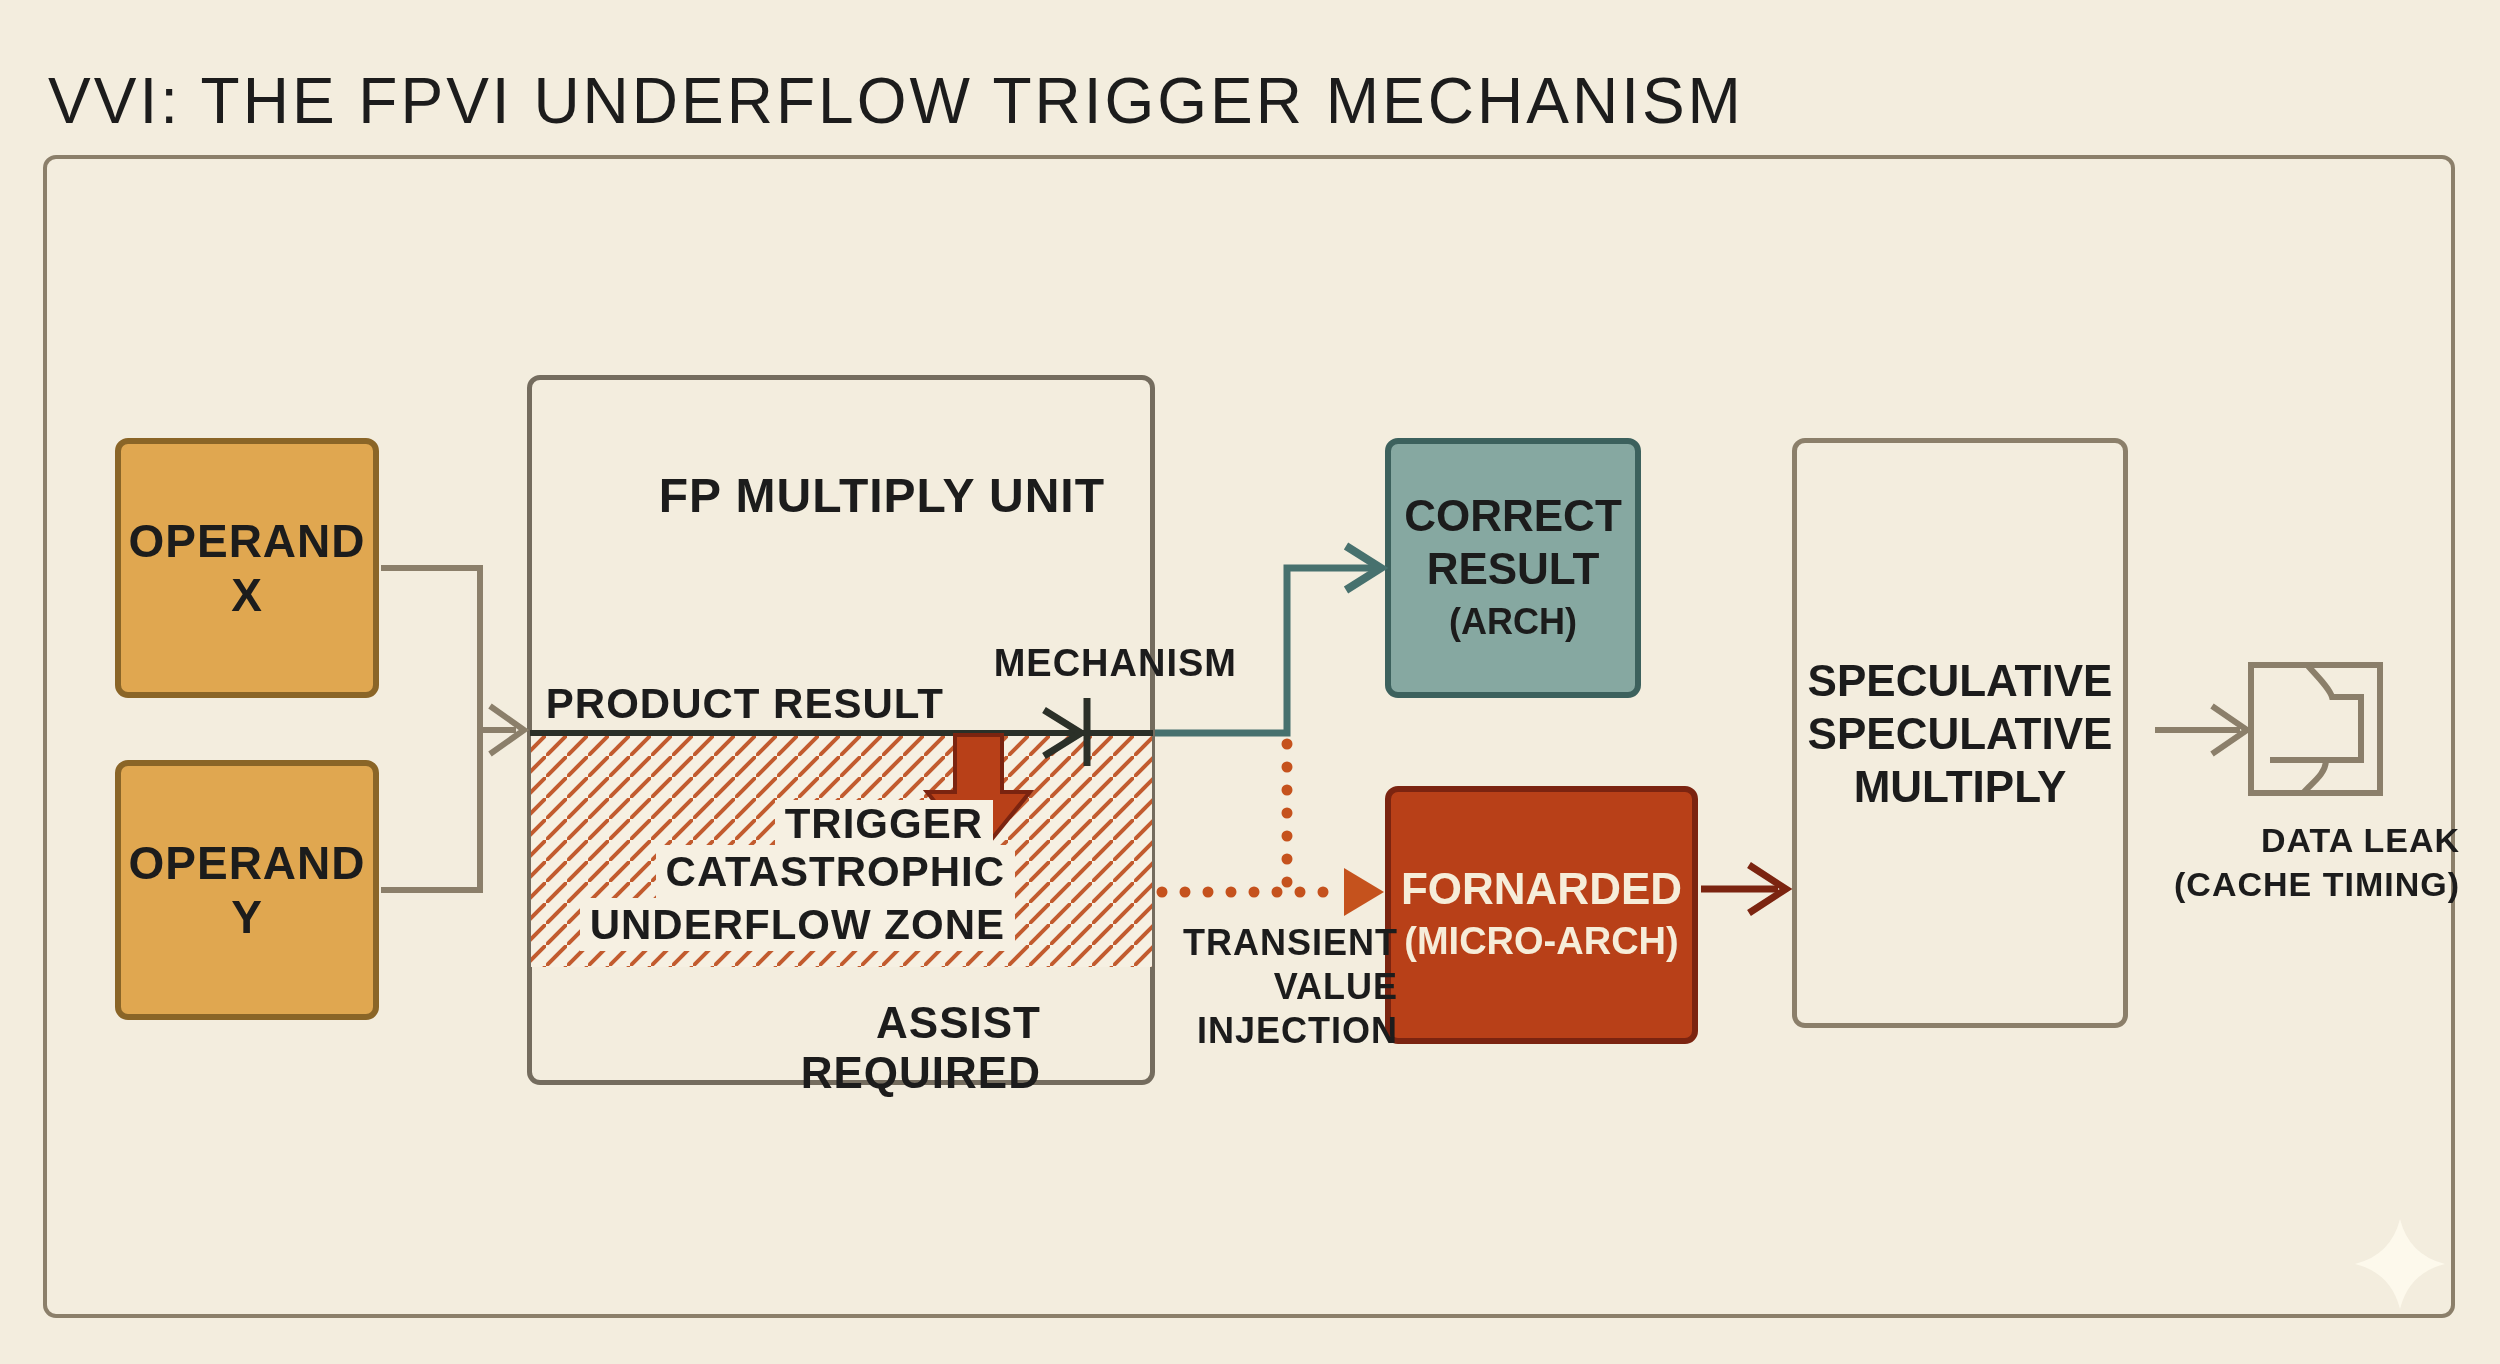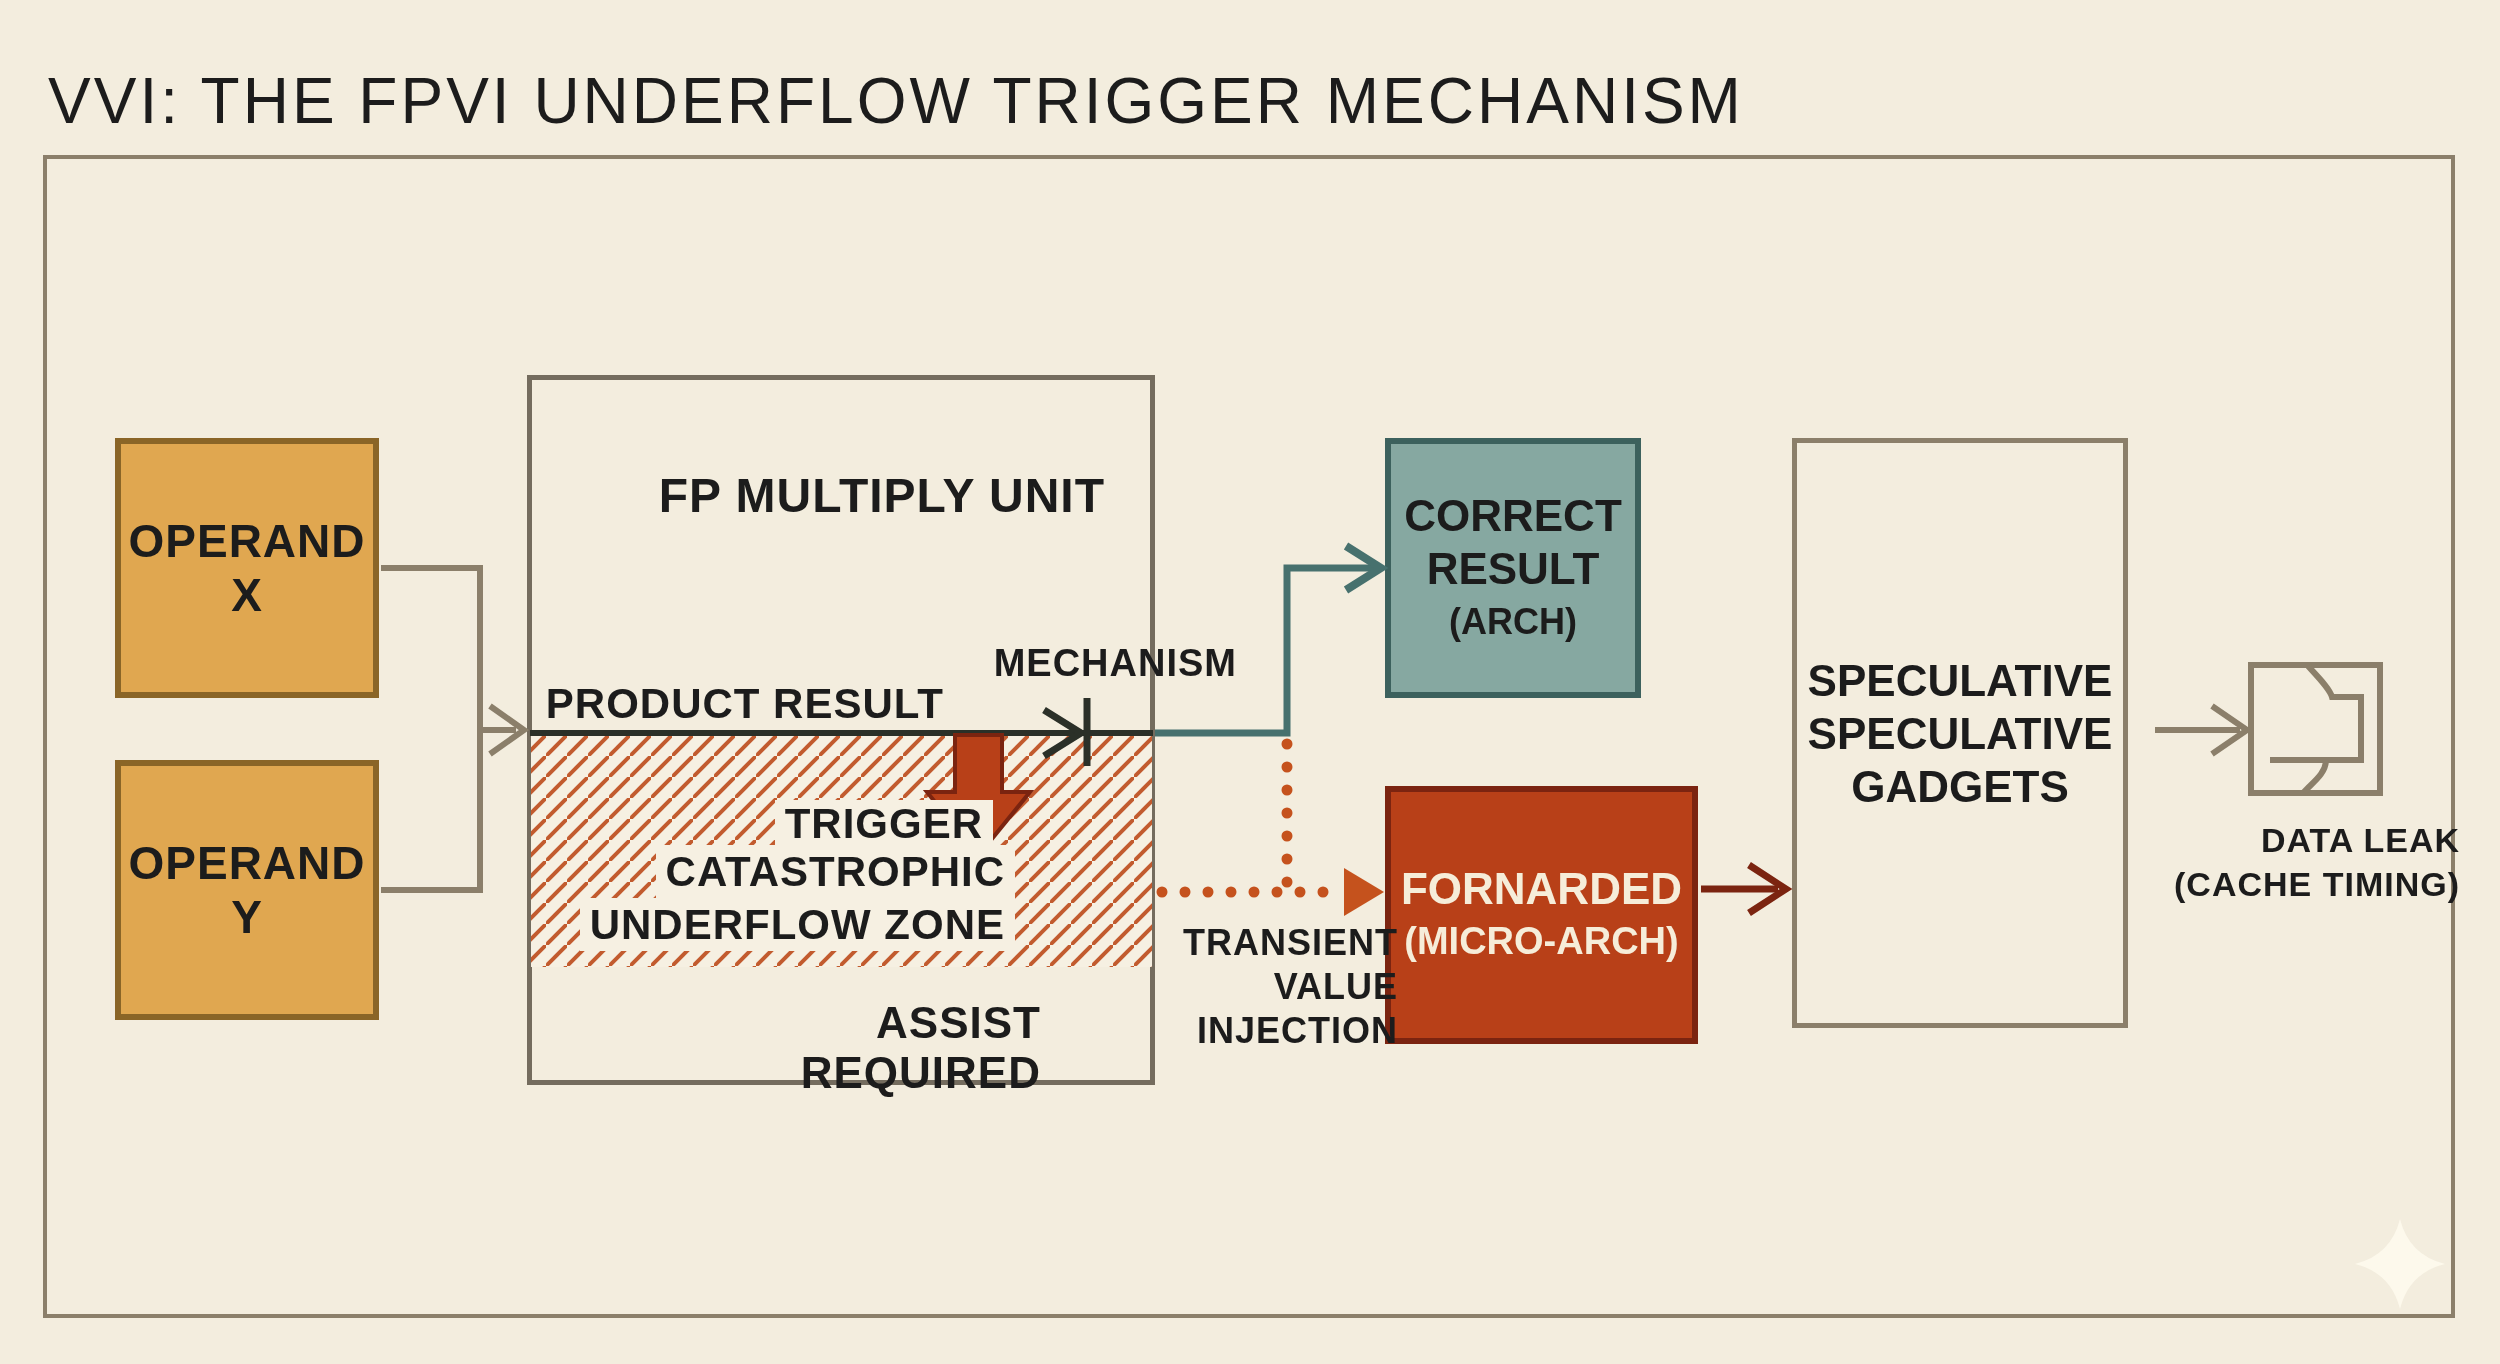--- a/index.html
+++ b/index.html
@@ -60,21 +60,21 @@
   .s-taupe{stroke:var(--taupe);fill:none;}
   .s-dark{stroke:var(--dark);fill:none;}
   .s-teal{stroke:var(--tealline);fill:none;}
   .s-orange{stroke:var(--orange);fill:none;}
   .s-reddark{stroke:var(--reddark);fill:none;}
   .s-icon{stroke:var(--taupe);fill:none;}
   .f-orange{fill:var(--orange);stroke:none;}
   .f-redarrow{fill:var(--red);stroke:var(--reddark);}
   .f-sparkle{fill:var(--sparkle);stroke:none;}
   .hatch-line{stroke:var(--hatchline);}
-  .z1{z-index:1;}
+  .z1{z-index:1;border-radius:13px;}
 </style>
 </head>
 <body>
 
 <div class="stage">
 
   <div class="abs page-title" style="left:48px;top:64px;">VVI: THE FPVI UNDERFLOW TRIGGER MECHANISM</div>
 
   <div class="abs outer-frame z1" style="left:43px;top:155px;width:2412px;height:1163px;"></div>
 
@@ -97,21 +97,21 @@
   </div>
 
   <div class="abs node fornarded-box z1" style="left:1385px;top:762px;width:313px;height:258px;margin-top:24px;">
     <div>FORNARDED</div>
     <div class="sub2">(MICRO-ARCH)</div>
   </div>
 
   <div class="abs node spec-box z1" style="left:1792px;top:438px;width:336px;height:590px;">
     <div>SPECULATIVE</div>
     <div>SPECULATIVE</div>
-    <div>GADGETS</div>
+    <div>MULTIPLY</div>
   </div>
 
   <svg class="overlay" width="2500" height="1364" viewBox="0 0 2500 1364">
     <defs>
       <pattern id="hatch" width="21" height="21" patternUnits="userSpaceOnUse">
         <path d="M-3,24 L24,-3" class="hatch-line" stroke-width="4"></path>
       </pattern>
     </defs>
 
     <g>

